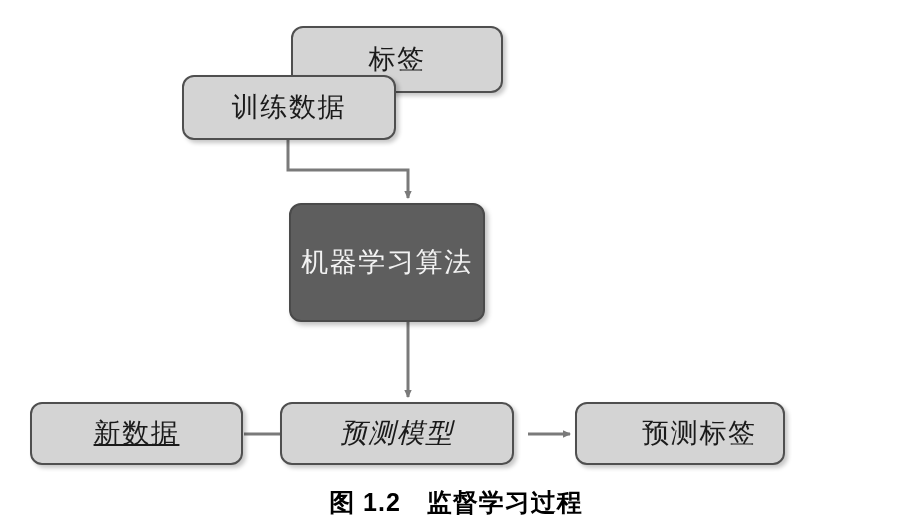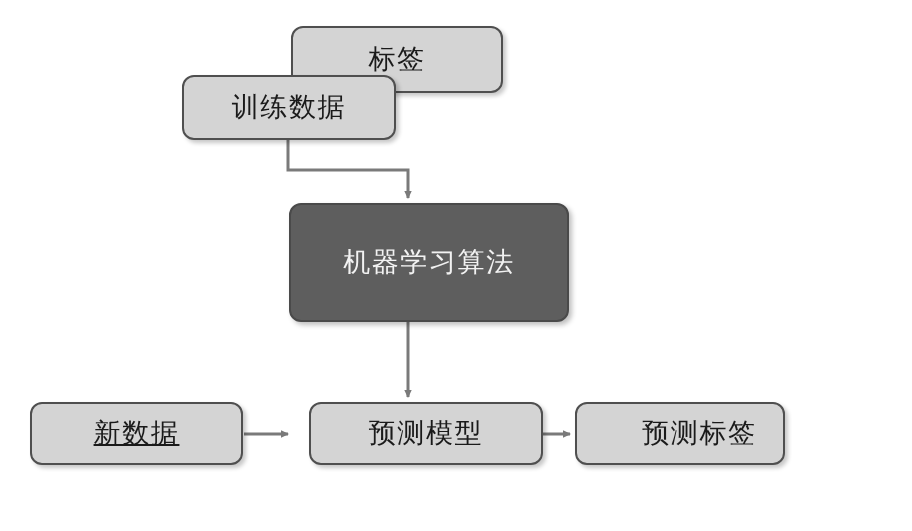--- a/index.html
+++ b/index.html
@@ -40,23 +40,23 @@
   .node.dark {
     background: #5e5e5e;
     border: 2px solid #4a4a4a;
     color: #f2f2f2;
     box-shadow: 3px 3px 5px rgba(0,0,0,0.25);
   }
 
   
   #node-label-box   { left: 291px; top: 26px;  width: 212px; height: 67px;  font-size: 27px; }
   #node-training    { left: 182px; top: 75px;  width: 214px; height: 65px;  font-size: 27px; }
-  #node-algorithm   { left: 289px; top: 203px; width: 280px; height: 119px; font-size: 27px; }
+  #node-algorithm   { left: 289px; top: 203px; width: 196px; height: 119px; font-size: 27px; }
   #node-newdata     { left: 30px;  top: 402px; width: 213px; height: 63px;  font-size: 27px; text-decoration: underline; }
-  #node-predmodel   { left: 309px; top: 402px; width: 234px; height: 63px;  font-size: 27px; }
+  #node-predmodel   { left: 280px; top: 402px; width: 234px; height: 63px;  font-size: 27px; font-style: italic; }
   #node-predlabel   { left: 575px; top: 402px; width: 210px; height: 63px;  font-size: 27px; padding-left: 39px; }
 
   
   #node-label-box { z-index: 1; }
   #node-training  { z-index: 2; }
 
   
   #connectors {
     position: absolute;
     left: 0;
@@ -120,14 +120,15 @@
   </div>
 
   <div class="node light" id="node-predmodel">
     <span>预测模型</span>
   </div>
 
   <div class="node light" id="node-predlabel">
     <span>预测标签</span>
   </div>
 
+  <div id="caption">图 1.2　监督学习过程</div>
 
 </div>
 
 </body></html>

